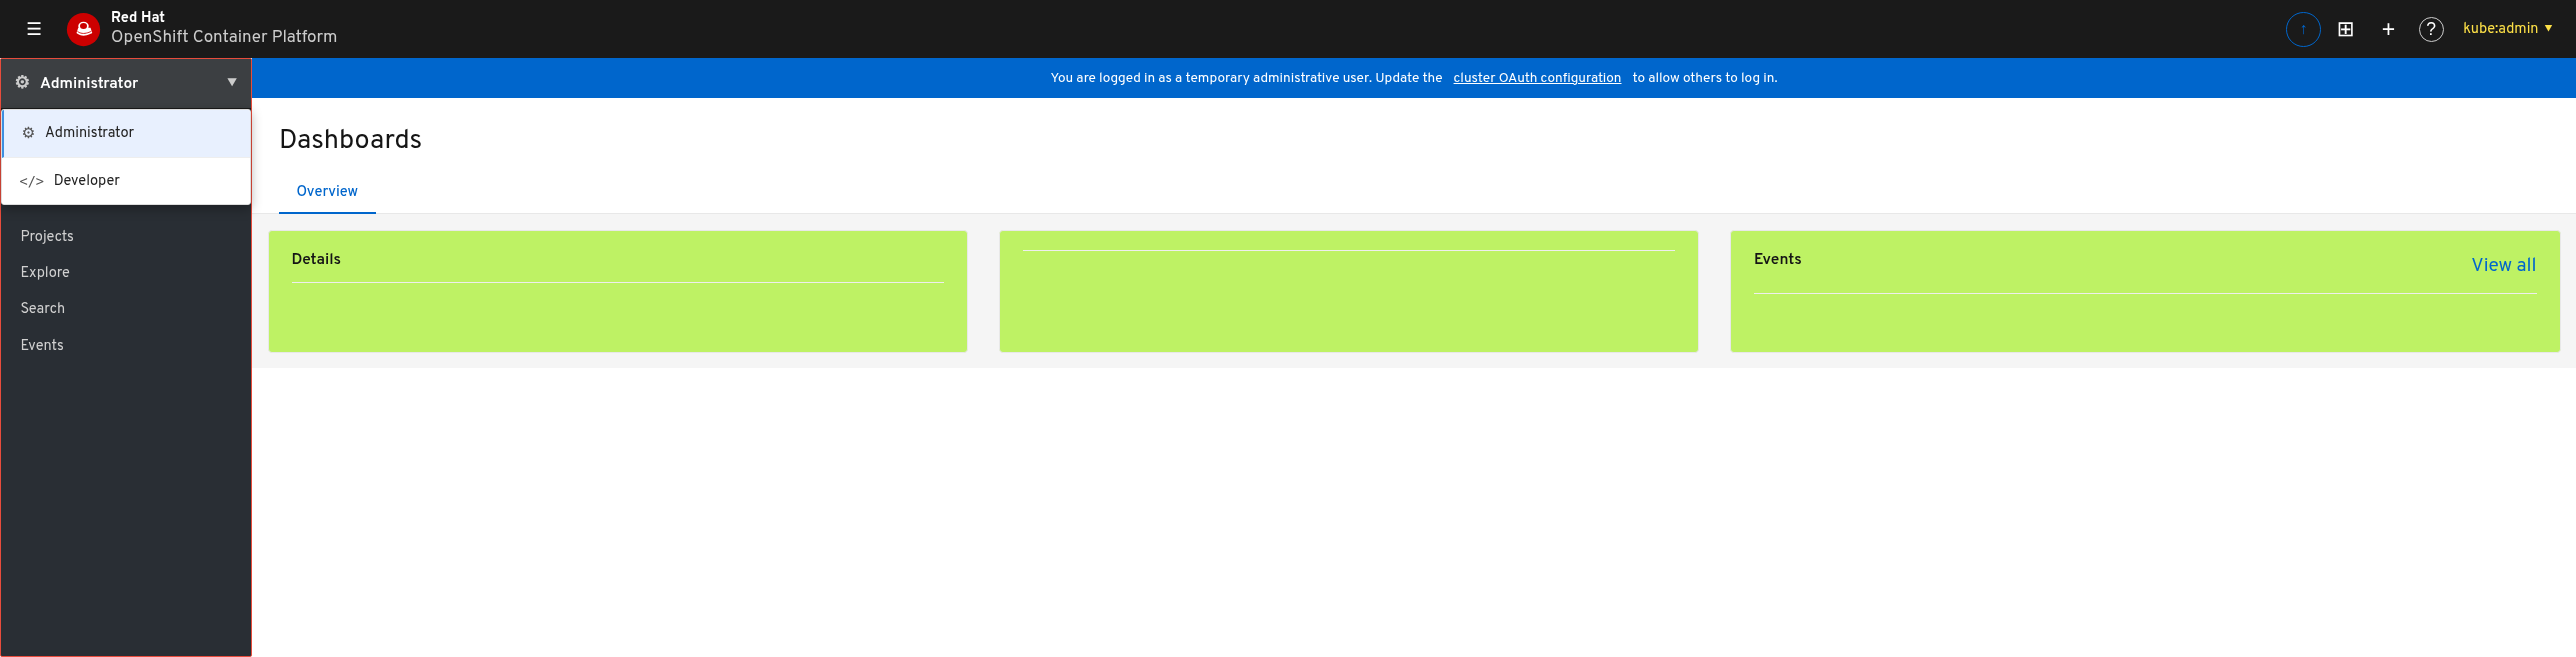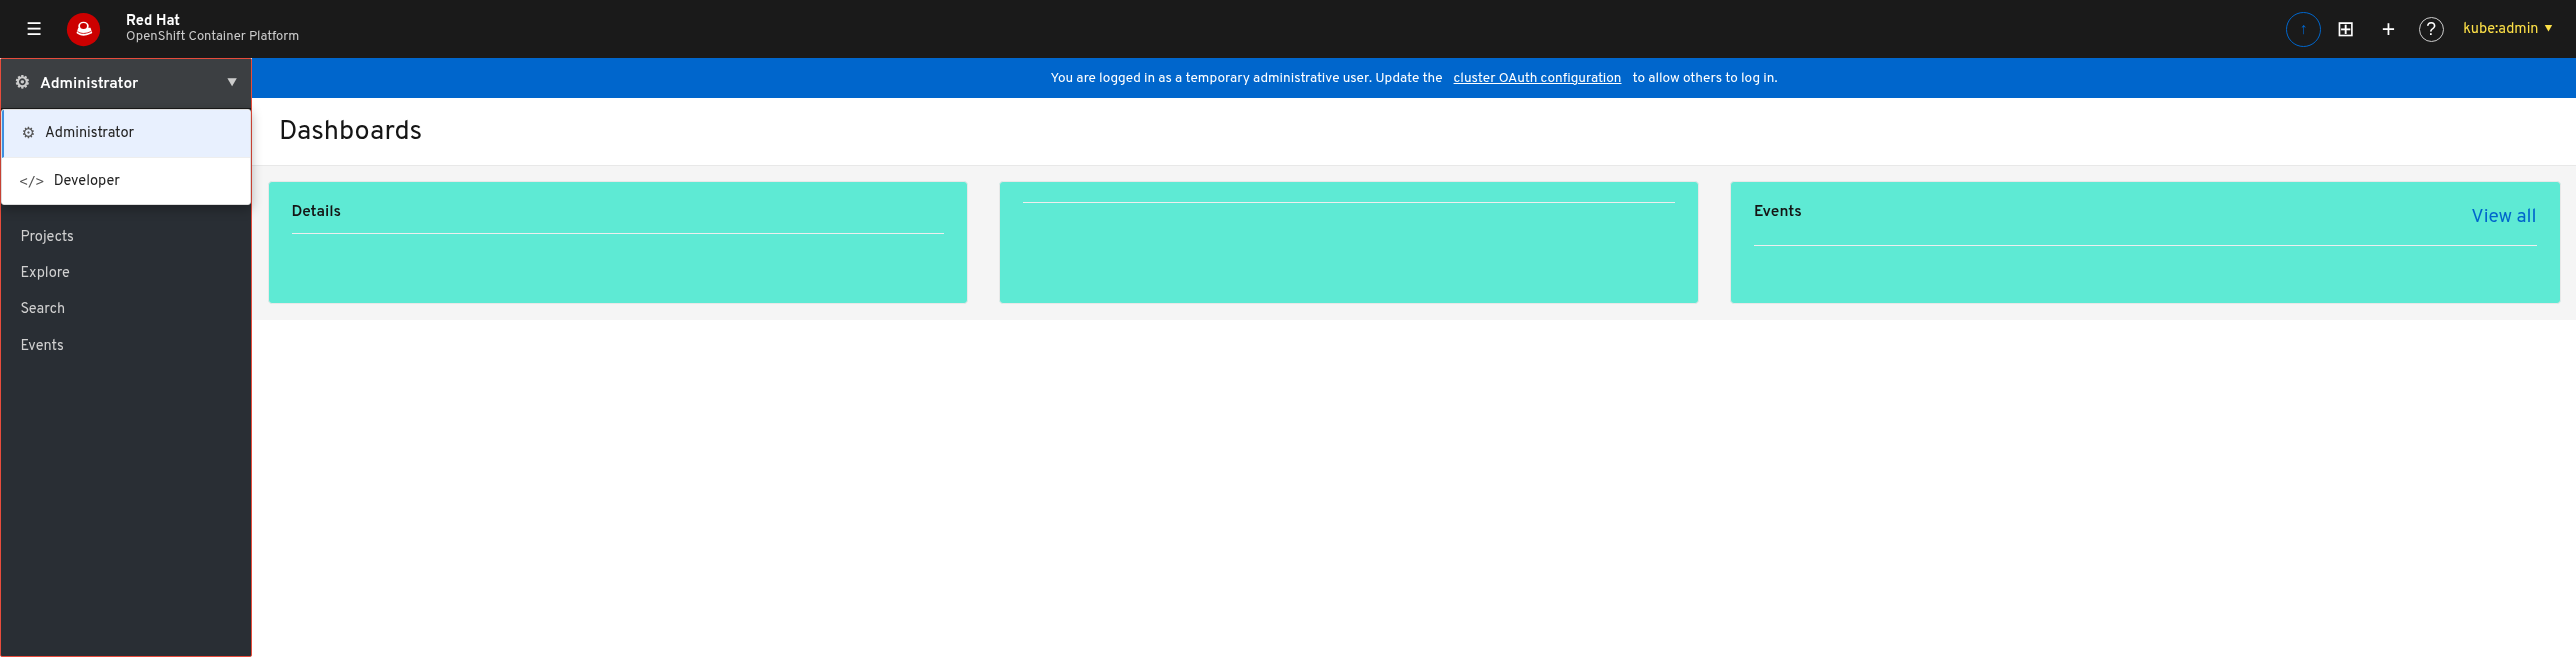--- a/index.html
+++ b/index.html
@@ -23,37 +23,37 @@
     }
     .hamburger-icon {
       color: #fff;
       font-size: 19.4px;
       cursor: pointer;
       padding: 3.9px;
     }
     .brand {
       display: flex;
       align-items: center;
-      gap: 25px;
+      gap: 10px;
     }
     .redhat-logo {
       width: 35px;
       height: 35px;
     }
     .brand-text {
       color: #fff;
       line-height: 1.2;
     }
     .brand-text .redhat {
       font-size: 14.5px;
       font-weight: 700;
       color: #fff;
     }
     .brand-text .subtitle {
-      font-size: 13px;
+      font-size: 17px;
       color: #ccc;
       font-weight: 400;
     }
     .topbar-right {
       display: flex;
       align-items: center;
       gap: 5.8px;
     }
     .topbar-icon-btn {
       color: #fff;
@@ -207,21 +207,21 @@
       cursor: pointer;
     }
 
     
     .page-content {
       background: #fff;
       flex: 1;
       overflow-y: auto;
     }
     .page-header {
-      padding: 17px 27px 0 27px;
+      padding: 26px 27px 0 27px;
       border-bottom: 1px solid #e8e8e8;
     }
     .page-title {
       font-size: 27px;
       font-weight: 400;
       color: #151515;
       margin-bottom: 15.5px;
     }
     .tabs-row {
       display: flex;
@@ -245,21 +245,21 @@
     
     .dashboard-cards {
       display: flex;
       flex-direction: row;
       gap: 0;
       padding: 0;
       flex: 1;
       background: #f5f5f5;
     }
     .card {
-      background: #5eead4;
+      background: #bef264;
       border: 1px solid #e8e8e8;
       flex: 1;
       padding: 19.4px 23px;
       margin: 15.5px;
       border-radius: 3.9px;
     }
     .card-title {
       font-size: 15.5px;
       font-weight: 600;
       color: #151515;
@@ -369,20 +369,23 @@
 
     <div class="alert-banner">
       <span>You are logged in as a temporary administrative user. Update the</span>
       &nbsp;<a>cluster OAuth configuration</a>&nbsp;
       <span>to allow others to log in.</span>
     </div>
 
     <div class="page-content">
       <div class="page-header">
         <h1 class="page-title">Dashboards</h1>
+        <div class="tabs-row">
+          <a class="tab active">Overview</a>
+        </div>
       </div>
 
       <div class="dashboard-cards">
         <div class="card">
           <div class="card-title">Details</div>
           <div class="card-content-placeholder"></div>
         </div>
         <div class="card">
           <div class="card-content-placeholder"></div>
         </div>

